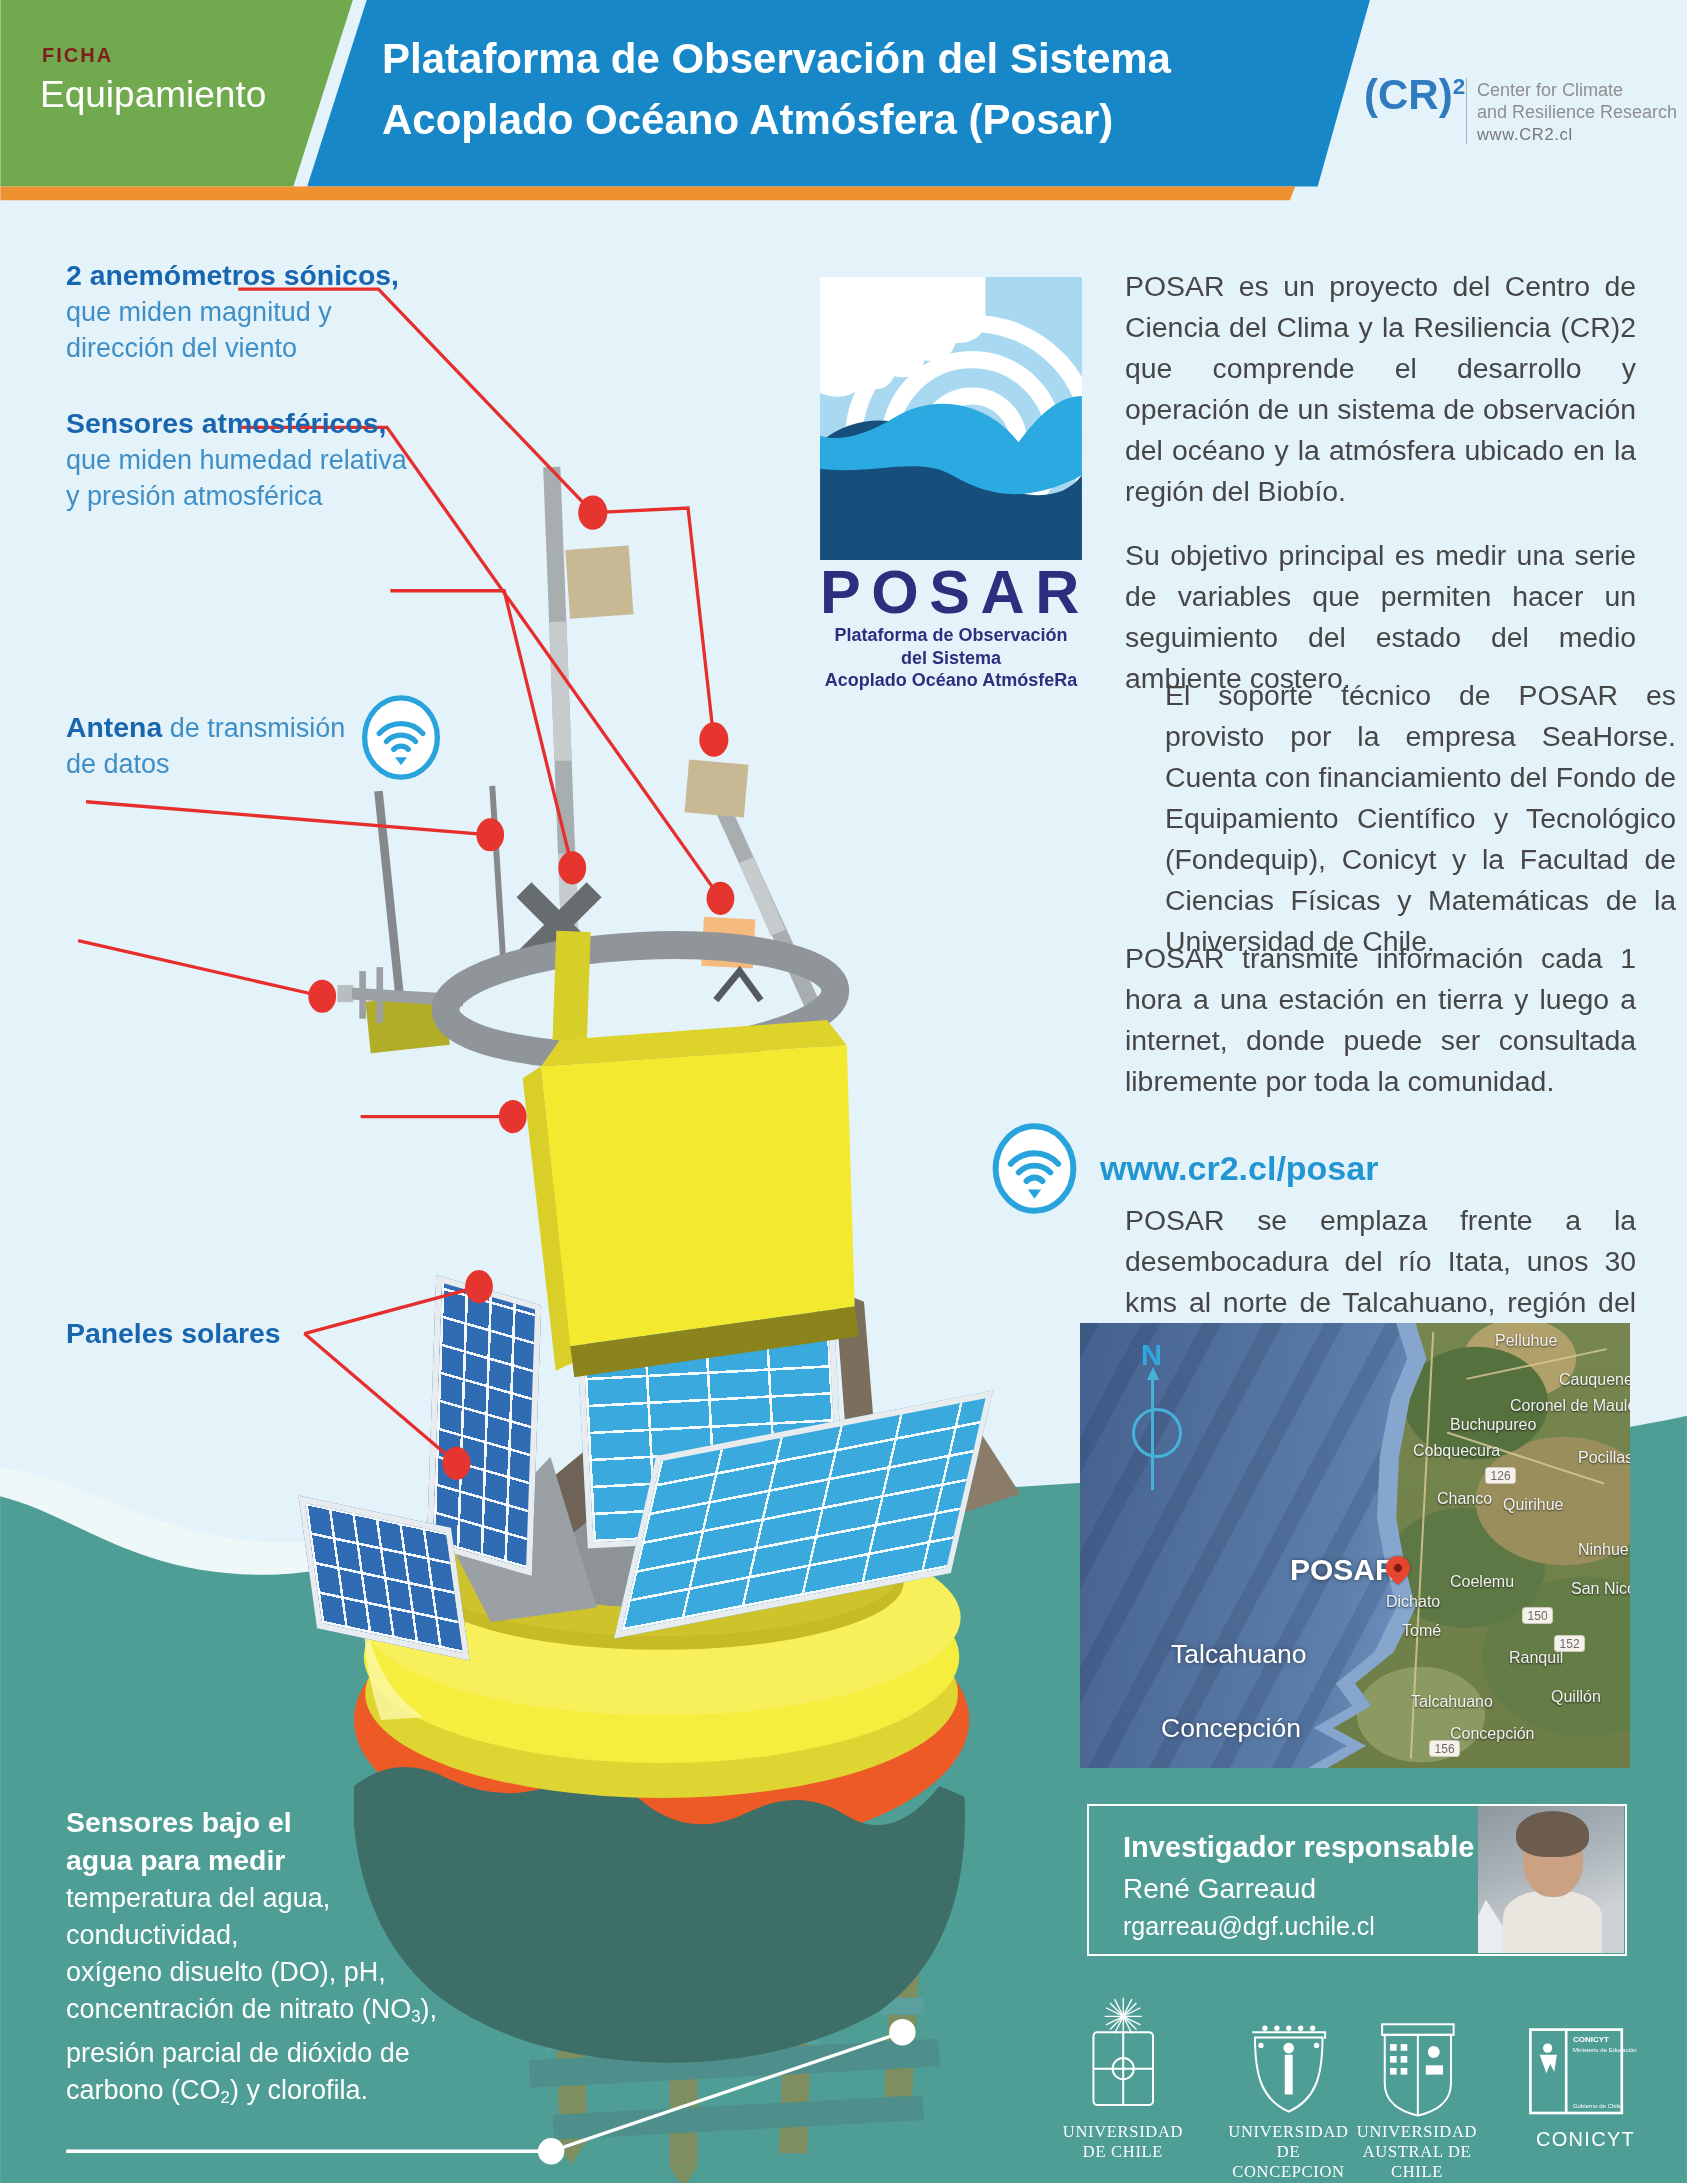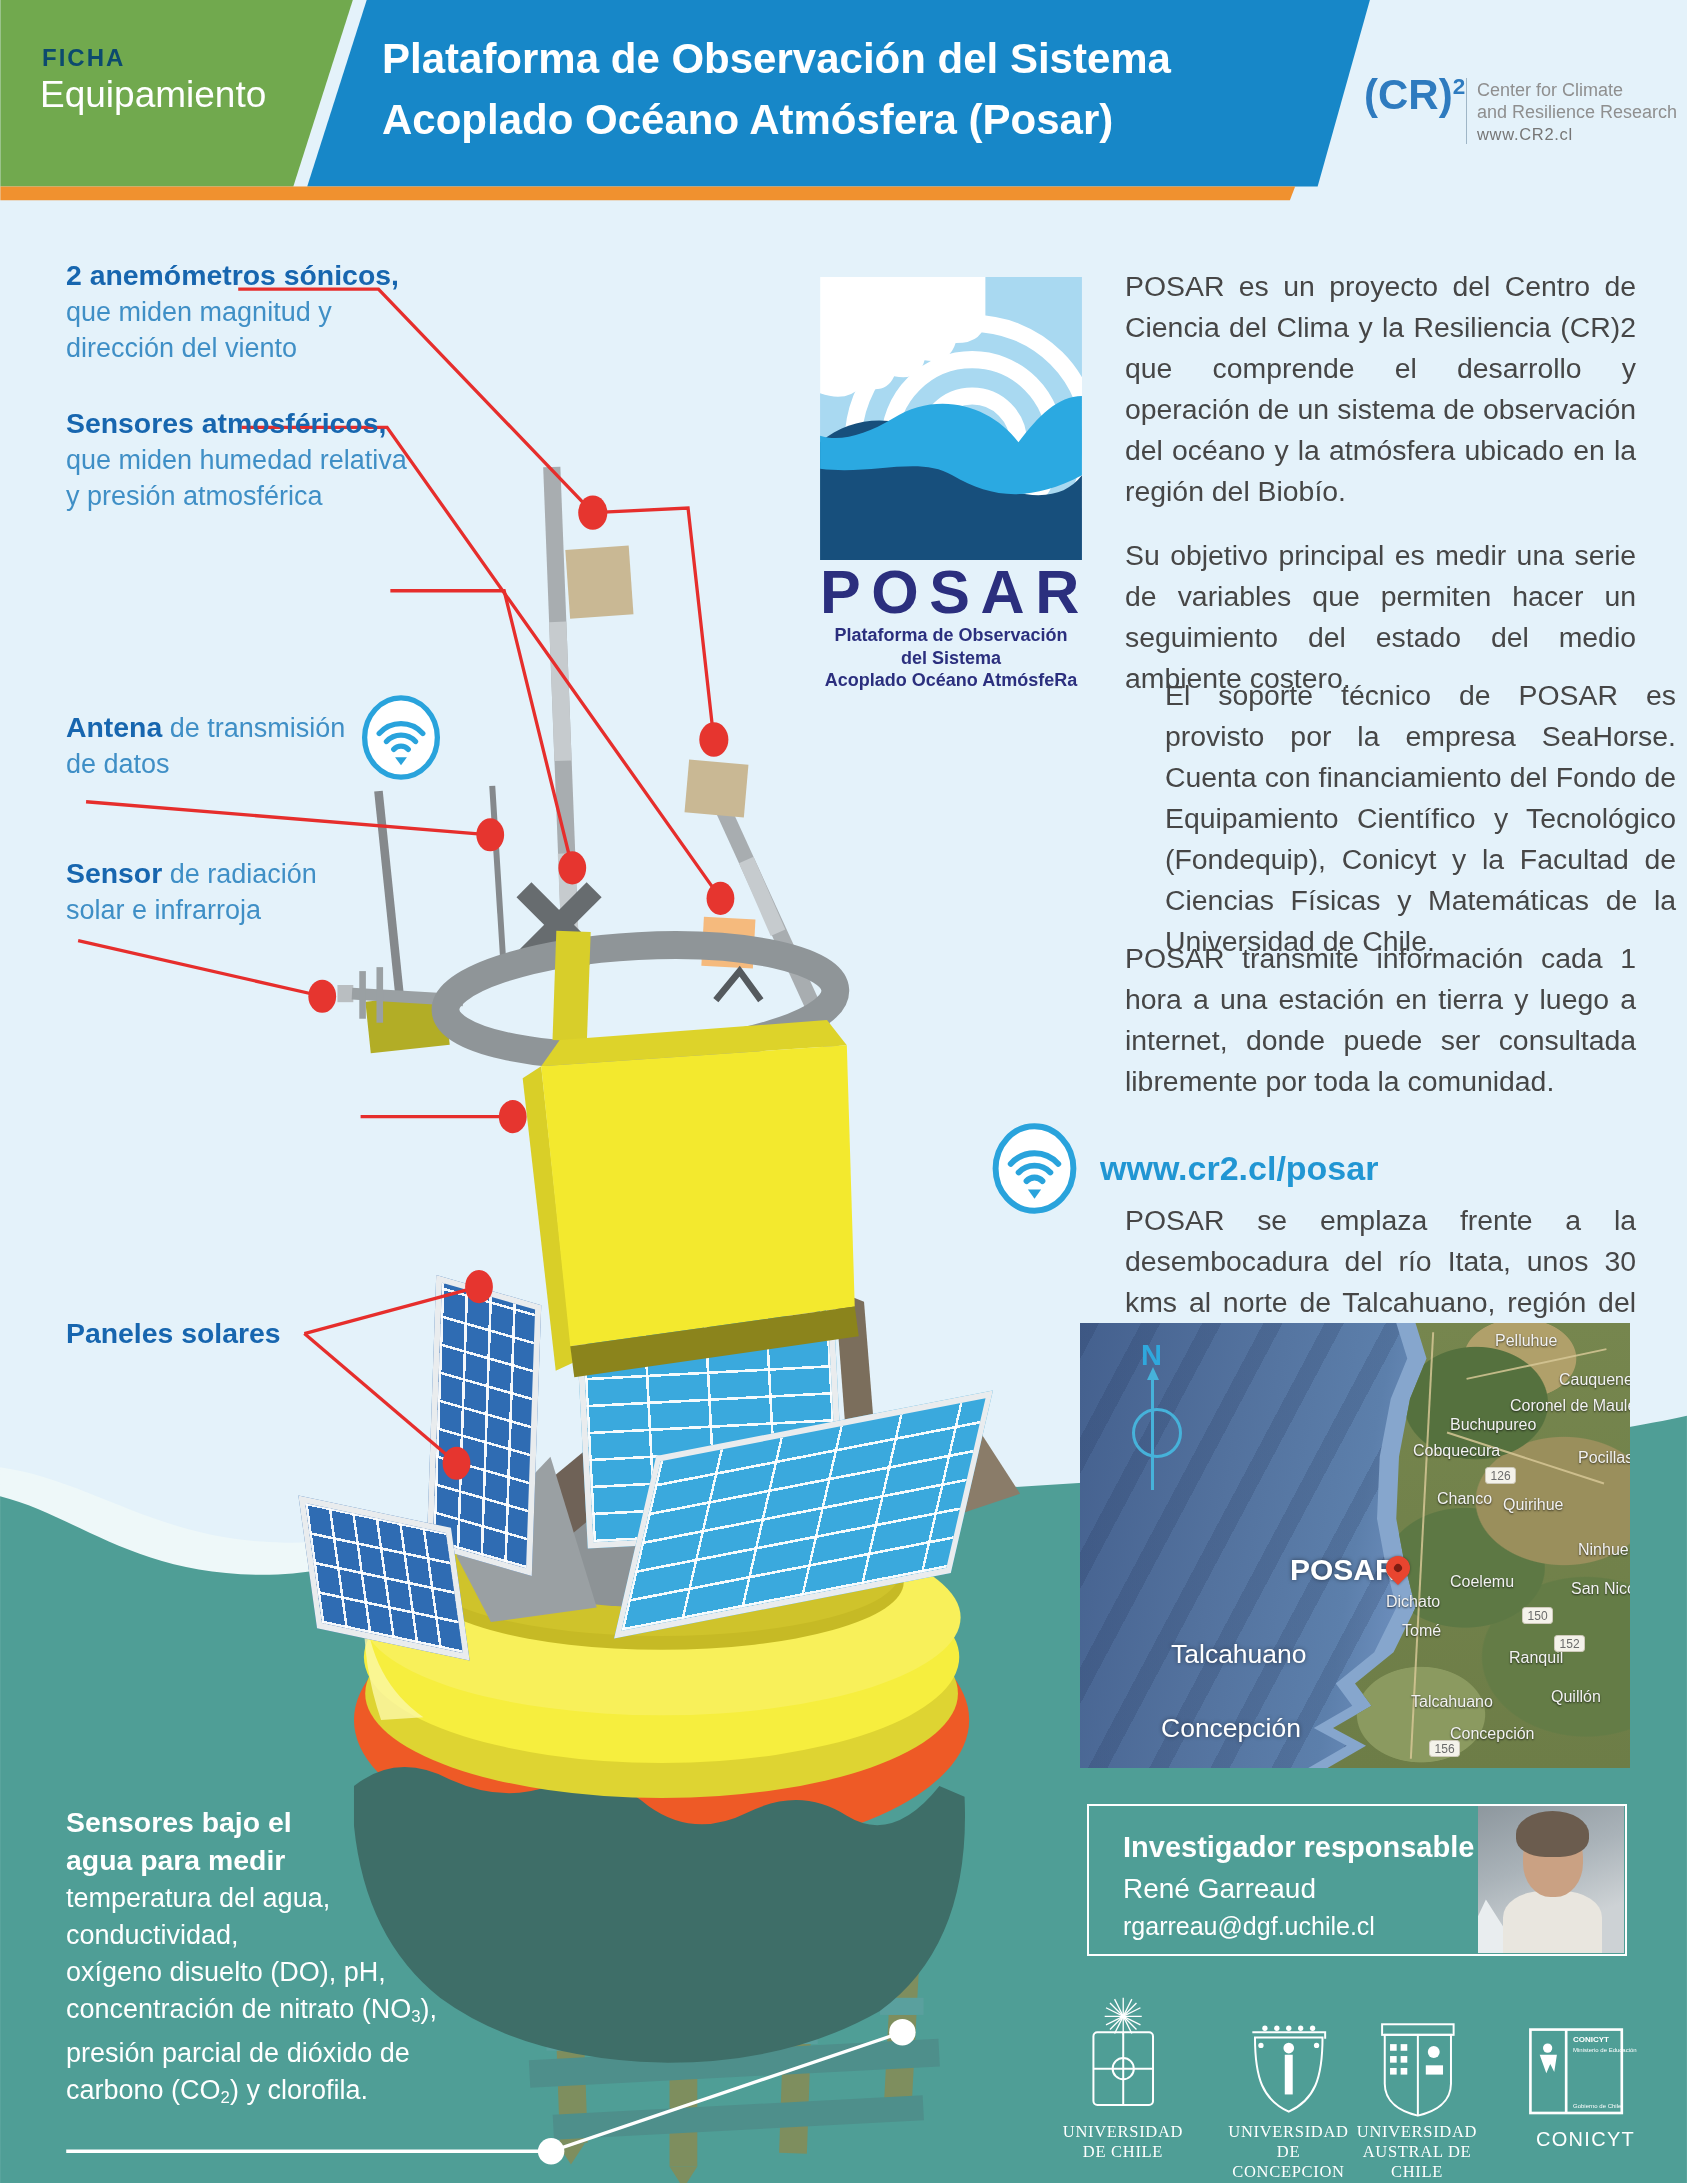--- a/index.html
+++ b/index.html
@@ -2,21 +2,21 @@
 <html style="font-size:10.6px"><head>
 <meta charset="utf-8">
 <style>
   html,body{margin:0;padding:0;background:#cfd8dd;}
   #poster{position:relative;width:1687px;height:2183px;background:#e4f2fa;overflow:hidden;
           font-family:"Liberation Sans",sans-serif;}
   .abs{position:absolute;}
   svg{display:block;}
   
   #hdr-svg{left:0;top:0;}
-  .ficha{left:42px;top:44px;font-size:24px;font-weight:bold;letter-spacing:2px;color:#0c4a6e;}
+  .ficha{left:42px;top:44px;font-size:20px;font-weight:bold;letter-spacing:2px;color:#7f1d1d;}
   .equip{left:40px;top:74px;font-size:37px;color:#fff;font-weight:400;}
   .title{left:382px;top:28px;color:#fff;font-size:42px;font-weight:bold;line-height:61px;width:926px;}
   .cr2mark{left:1364px;top:71px;color:#2e7bbf;font-size:42px;font-weight:bold;}
   .cr2mark sup{font-size:22.5px;}
   .cr2sep{left:1466px;top:78px;width:1.3px;height:66px;background:#9fb6c6;}
   .cr2txt{left:1477px;top:79px;color:#8f8f8f;font-size:18px;line-height:22px;}
   .cr2www{color:#767676;font-size:16.5px;letter-spacing:0.7px;}
   
   .lbl{left:66px;color:#3f8fc6;font-size:27px;line-height:36px;}
   .lbl b{color:#1766af;font-size:28.4px;}
@@ -250,24 +250,20 @@
     <span>dirección del viento</span>
   </div>
   <div class="abs lbl" style="top:405px;">
     <b>Sensores atmosféricos,</b><br>
     <span>que miden humedad relativa</span><br>
     <span>y presión atmosférica</span>
   </div>
   <div class="abs lbl" style="top:709px;">
     <b>Antena</b><span> de transmisión</span><br>
     <span>de datos</span>
-  </div>
-  <div class="abs lbl" style="top:855px;">
-    <b>Sensor</b><span> de radiación</span><br>
-    <span>solar e infrarroja</span>
   </div>
   <div class="abs lbl" style="top:1315px;">
     <b>Paneles solares</b>
   </div>
   <div class="abs wlbl" style="top:1804px;">
     <b>Sensores bajo el</b><br>
     <b>agua para medir</b><br>
     <span>temperatura del agua,</span><br>
     <span>conductividad,</span><br>
     <span>oxígeno disuelto (DO),  pH,</span><br>

